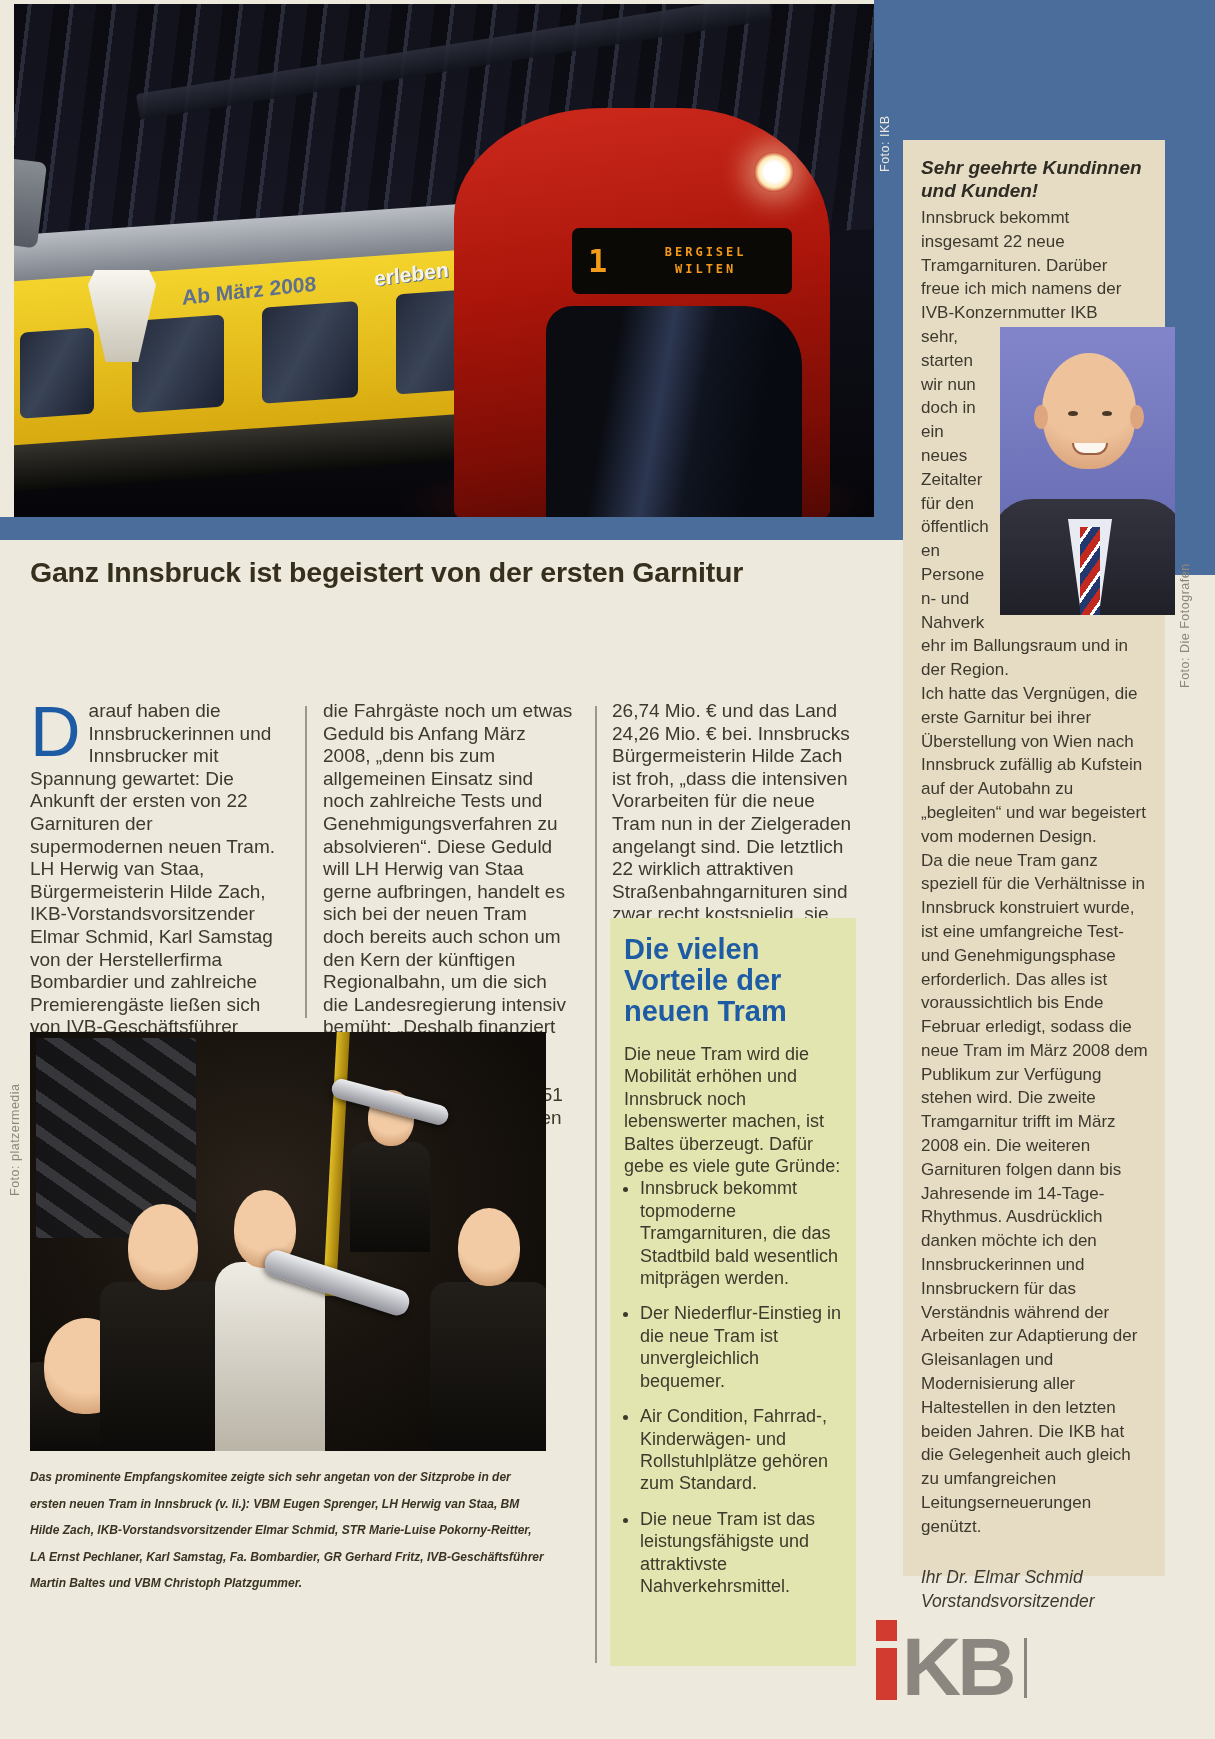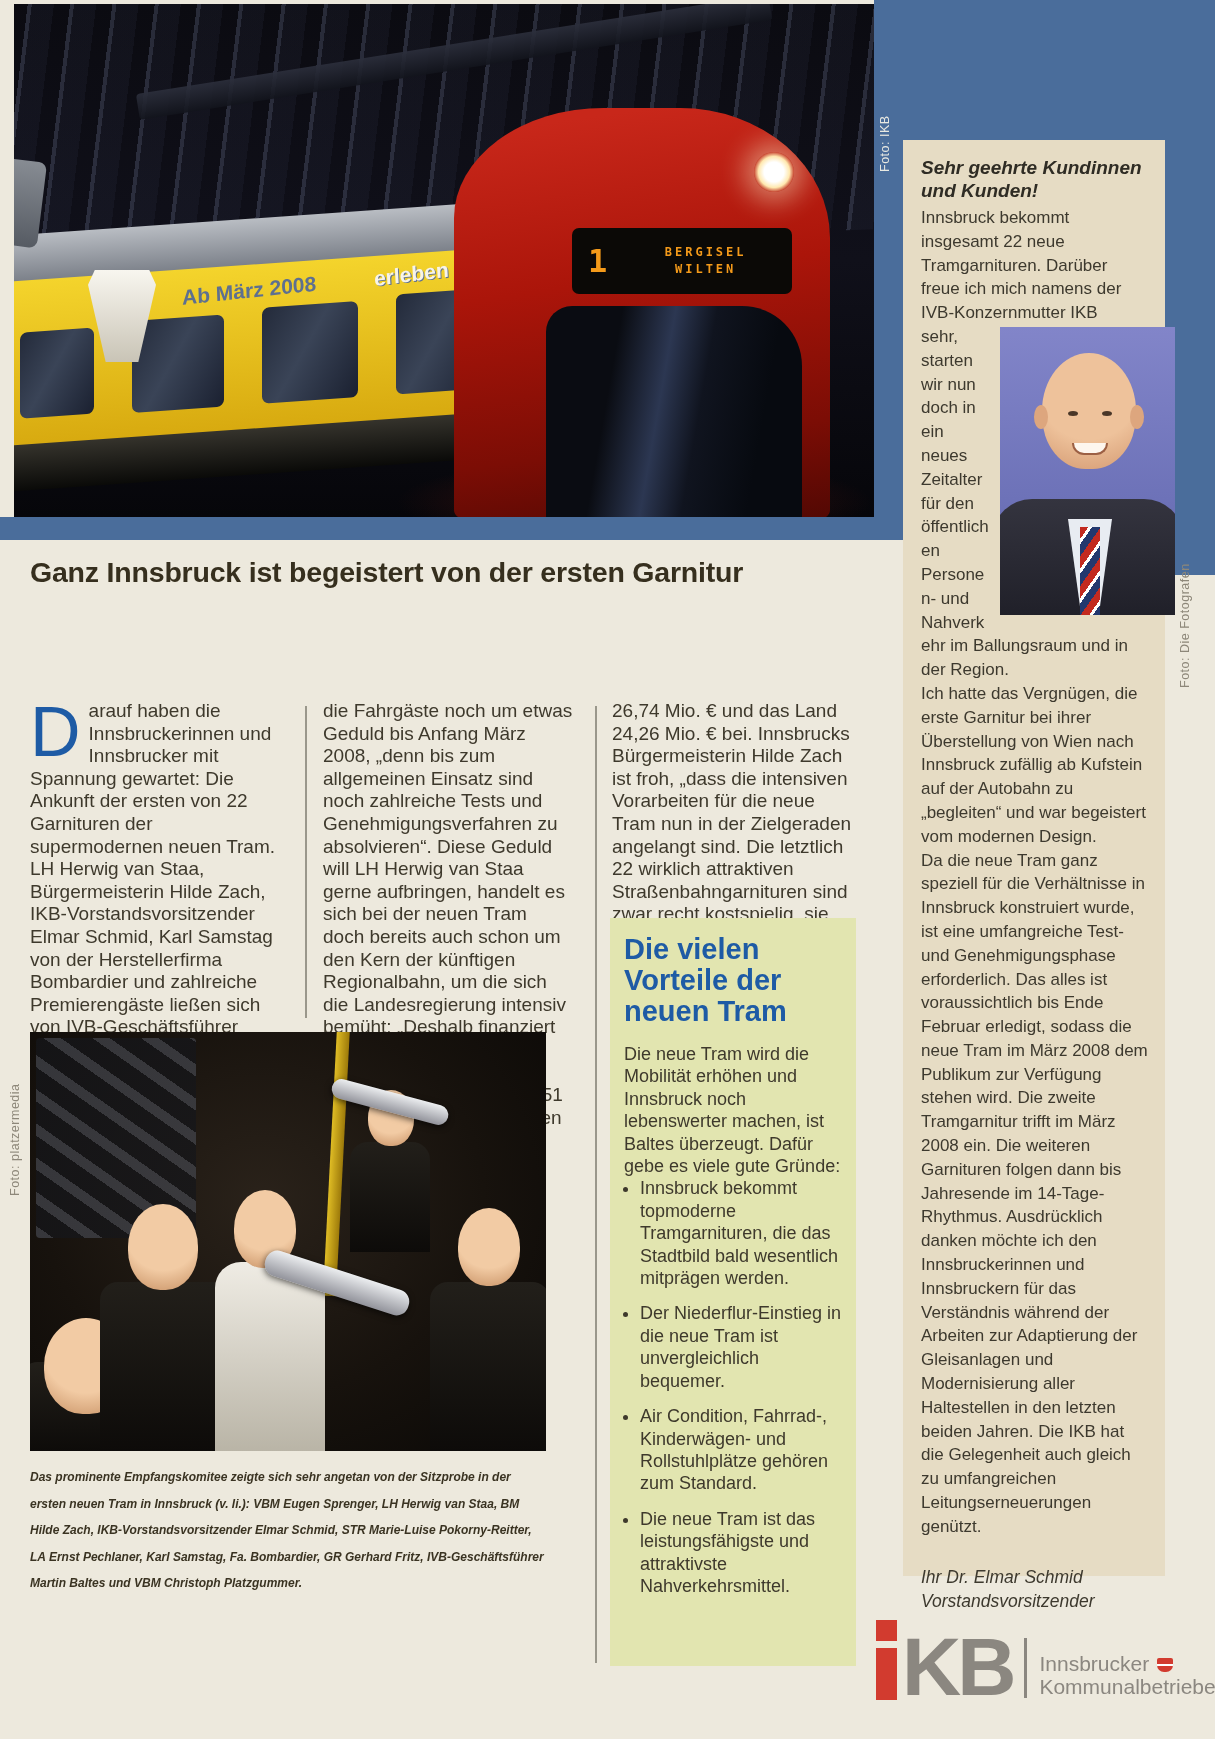--- a/index.html
+++ b/index.html
@@ -258,19 +258,15 @@
 
   <div class="caption">Das prominente Empfangskomitee zeigte sich sehr angetan von der Sitzprobe in der ersten neuen Tram in Innsbruck (v. li.): VBM Eugen Sprenger, LH Herwig van Staa, BM Hilde Zach, IKB-Vorstandsvorsitzender Elmar Schmid, STR Marie-Luise Pokorny-Reitter, LA Ernst Pechlaner, Karl Samstag, Fa. Bombardier, GR Gerhard Fritz, IVB-Geschäftsführer Martin Baltes und VBM Christoph Platzgummer.</div>
 
   <div class="logo">
     <div class="logo-i">
       <div class="dot"></div>
       <div class="stem"></div>
     </div>
     <div class="logo-kb">KB</div>
     <div class="logo-div"></div>
-    <div class="logo-names">
-      <span style="display:block"><span>Innsbrucker</span><span class="shield"></span></span>
-      <span style="display:block">Kommunalbetriebe</span>
-    </div>
   </div>
 
 </div>
 
 </body></html>

